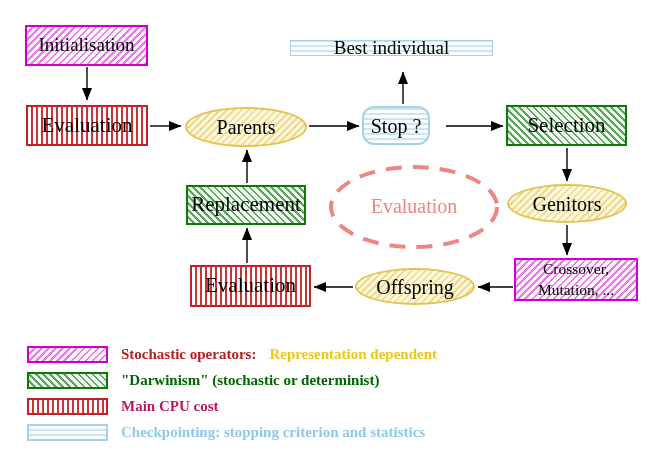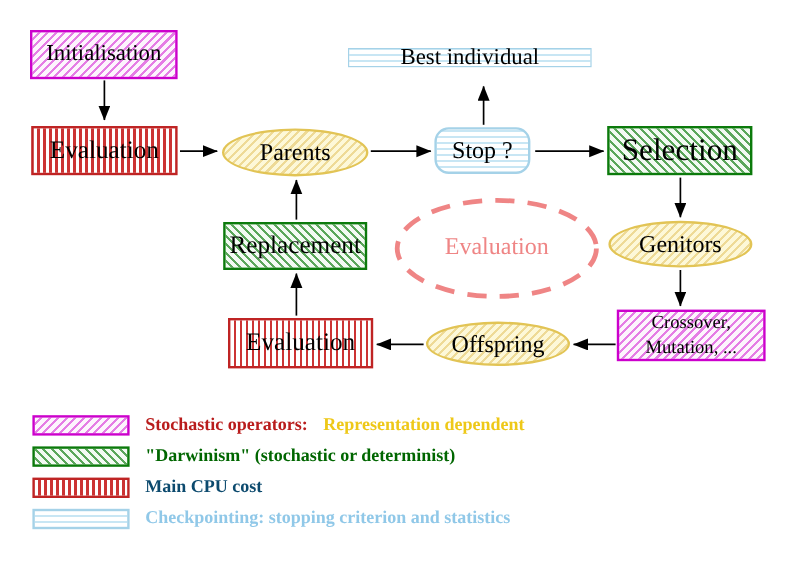--- a/index.html
+++ b/index.html
@@ -21,22 +21,22 @@
     background:repeating-linear-gradient(90deg,#ffffff 0px,#ffffff 3px,#cc3333 3px,#cc3333 5px); }
   .stripe-cyan { border:2px solid #a5d2e8;
     background:repeating-linear-gradient(0deg,#ffffff 0px,#ffffff 3px,#c8e6f4 3px,#c8e6f4 5px); }
   .hatch-yellow { border:2px solid #e2c455;
     background:repeating-linear-gradient(135deg,#fdf8d8 0px,#fdf8d8 3.2px,#eeda96 3.2px,#eeda96 5px); }
 
   #n-init        { left:25px;  top:25px;  width:123px; height:41px; font-size:19px; }
   #n-eval1       { left:26px;  top:105px; width:122px; height:41px; font-size:21px; }
   #n-parents     { left:185px; top:107px; width:122px; height:40px; }
   #n-best        { left:290px; top:40px;  width:203px; height:16px; font-size:19px; border-width:1px; }
-  #n-stop        { left:362px; top:106px; width:80px;  height:39px; border-radius:12px; }
-  #n-selection   { left:506px; top:105px; width:121px; height:41px; font-size:26px; }
+  #n-stop        { left:362px; top:106px; width:68px;  height:39px; border-radius:12px; }
+  #n-selection   { left:506px; top:105px; width:121px; height:41px; font-size:21px; }
   #n-genitors    { left:507px; top:184px; width:120px; height:39px; }
   #n-crossover   { left:514px; top:258px; width:124px; height:43px; font-size:15.5px; line-height:1.3; }
   #n-offspring   { left:355px; top:268px; width:120px; height:37px; }
   #n-eval2       { left:190px; top:265px; width:121px; height:42px; font-size:21px; }
   #n-replacement { left:186px; top:185px; width:120px; height:40px; font-size:21px; }
 
   #generation-label {
     position:absolute; left:340px; top:195px; width:148px; text-align:center;
     font-size:20px; color:#ef8585;
   }
@@ -131,19 +131,19 @@
   <div class="swatch stripe-red" id="sw-3"></div>
   <div class="swatch stripe-cyan" id="sw-4"></div>
 
   <div class="legend-label" id="lt-1">
     <span style="color: #b91c1c;">Stochastic operators:</span><span class="part2" style="color: rgb(238, 200, 24);">Representation dependent</span>
   </div>
   <div class="legend-label" id="lt-2">
     <span style="color: rgb(0, 102, 0);">"Darwinism" (stochastic or determinist)</span>
   </div>
   <div class="legend-label" id="lt-3">
-    <span style="color: #0c4a6e;">Main CPU cost</span>
+    <span style="color: #be185d;">Main CPU cost</span>
   </div>
   <div class="legend-label" id="lt-4">
     <span style="color: rgb(144, 200, 232);">Checkpointing: stopping criterion and statistics</span>
   </div>
 
 </div>
 
 </body></html>

